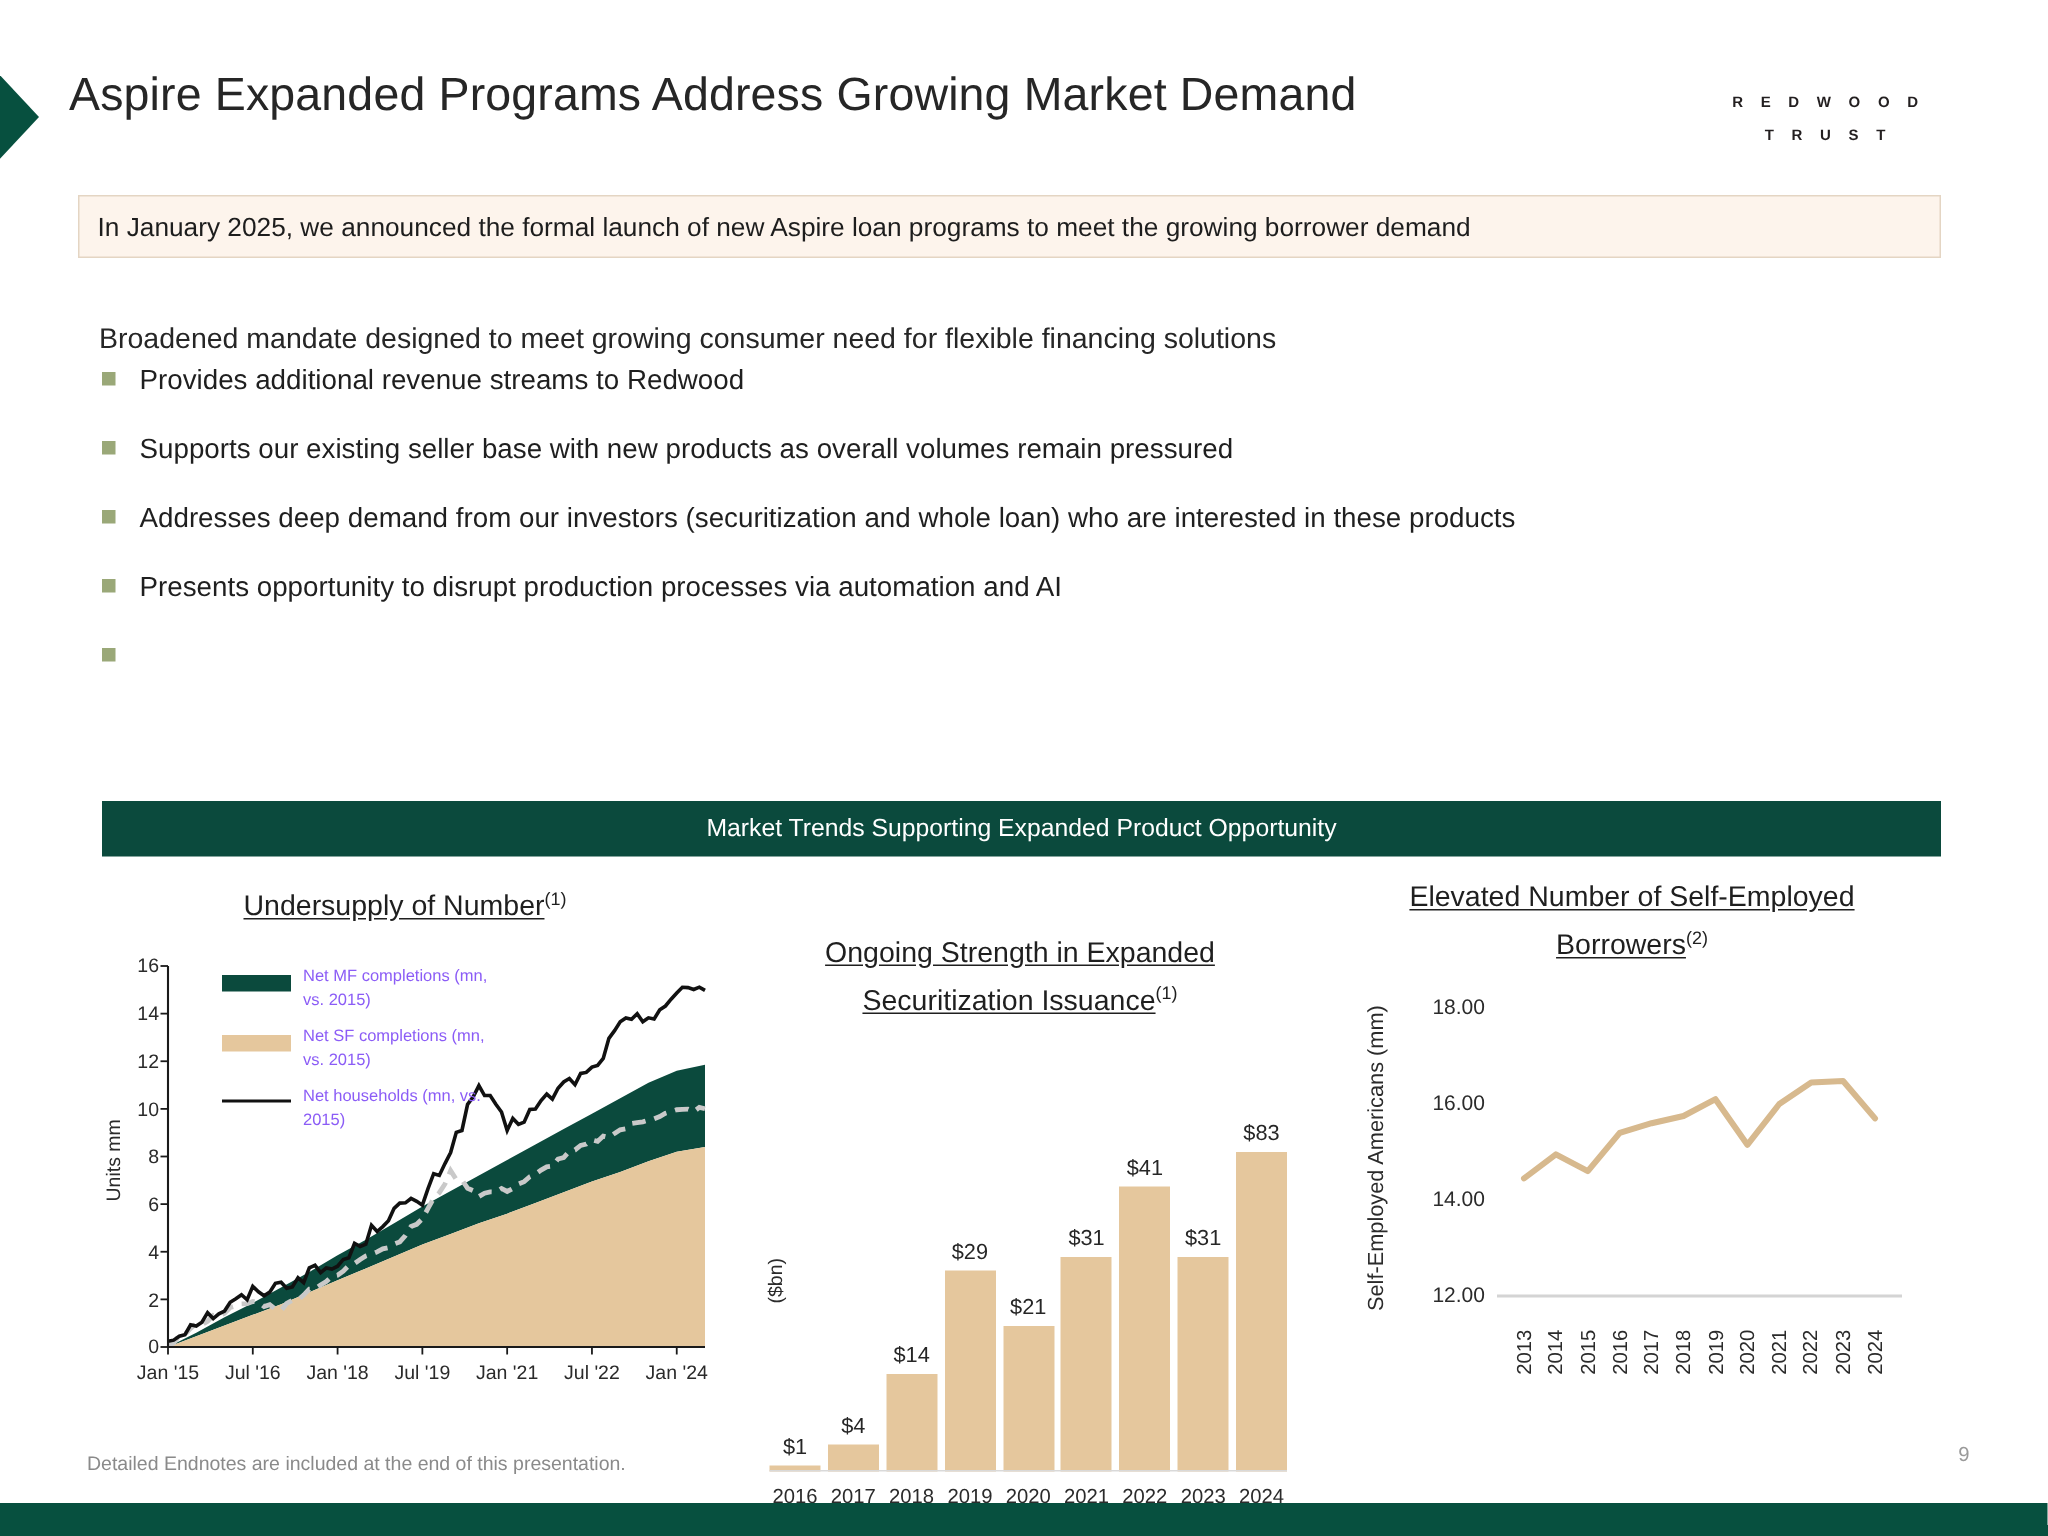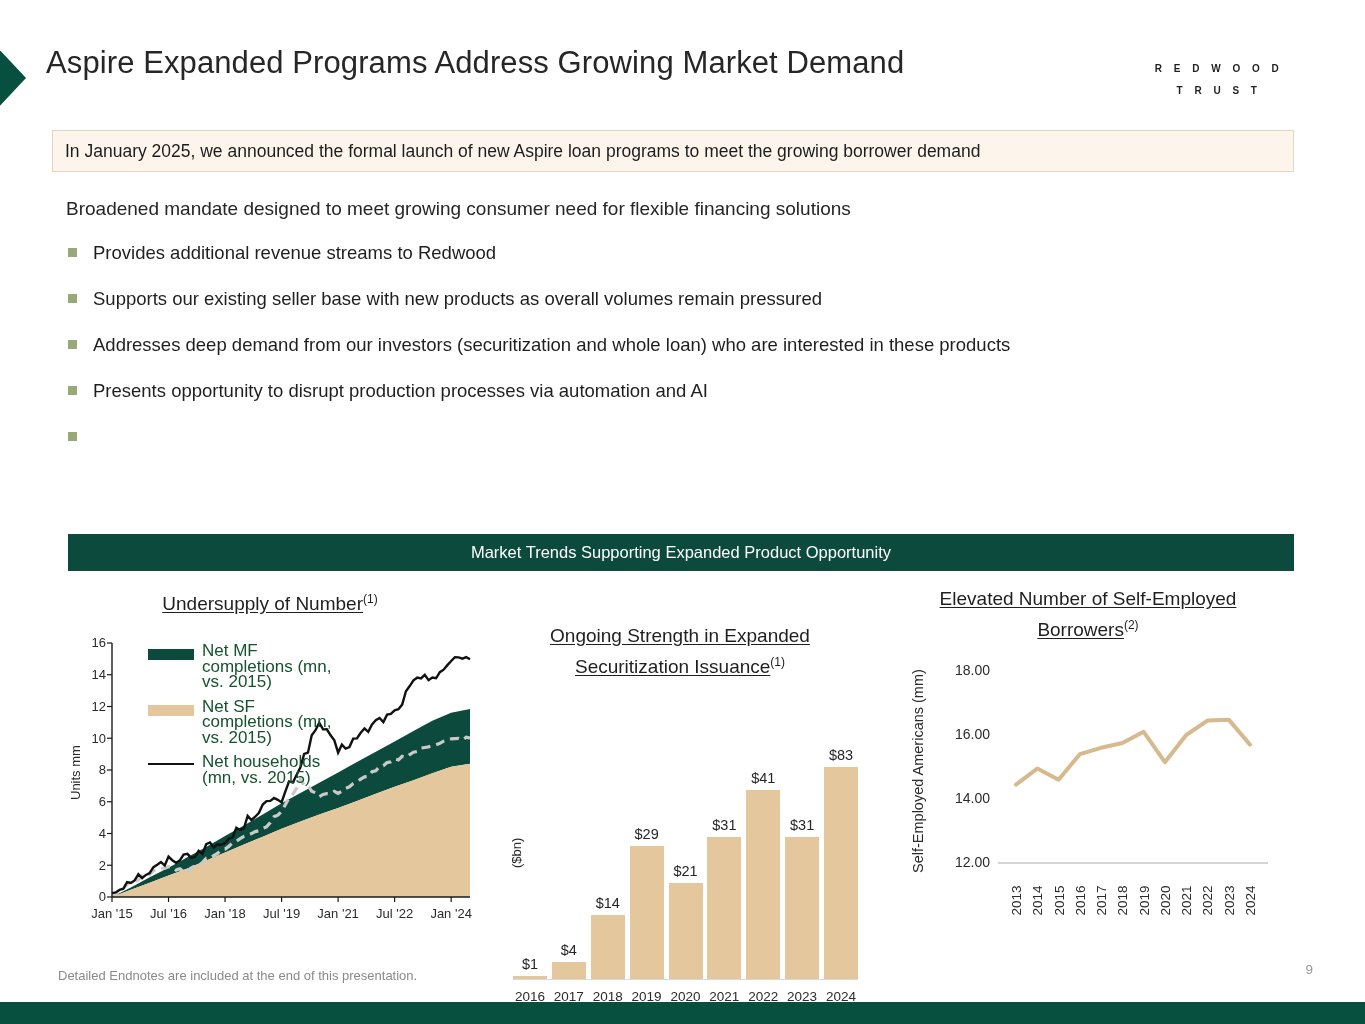--- a/index.html
+++ b/index.html
@@ -69,21 +69,21 @@
   .callout-text {
     padding-left: 12px;
     font-size: 17.5px;
     color: #1d1d1d;
   }
 
   
   .lead {
     position: absolute;
     left: 66px;
-    top: 198px;
+    top: 216px;
     font-size: 19px;
     color: #262626;
   }
   .bullets {
     position: absolute;
     left: 68px;
     top: 240px;
     width: 1230px;
   }
   .bullet {
@@ -163,21 +163,21 @@
     white-space: nowrap;
   }
 
   
   .legend { position: absolute; left: 88px; top: 8px; }
   .legend-row { display: flex; align-items: flex-start; margin-bottom: 9px; }
   .legend-swatch { width: 46px; flex: 0 0 46px; margin-top: 6px; margin-right: 8px; }
   .legend-swatch.mf { height: 11px; background: #0b4a3d; }
   .legend-swatch.sf { height: 11px; background: #e5c79d; }
   .legend-swatch.hh { height: 0; border-top: 2.5px solid #111111; margin-top: 9px; }
-  .legend-label { font-size: 17px; line-height: 15.5px; color: #14532d; width: 132px; }
+  .legend-label { font-size: 11px; line-height: 15.5px; color: #8b5cf6; width: 132px; }
 
   
   .bars {
     position: absolute;
     left: 18px;
     bottom: 0;
     width: 345px;
     height: 258px;
     display: flex;
     align-items: flex-end;

